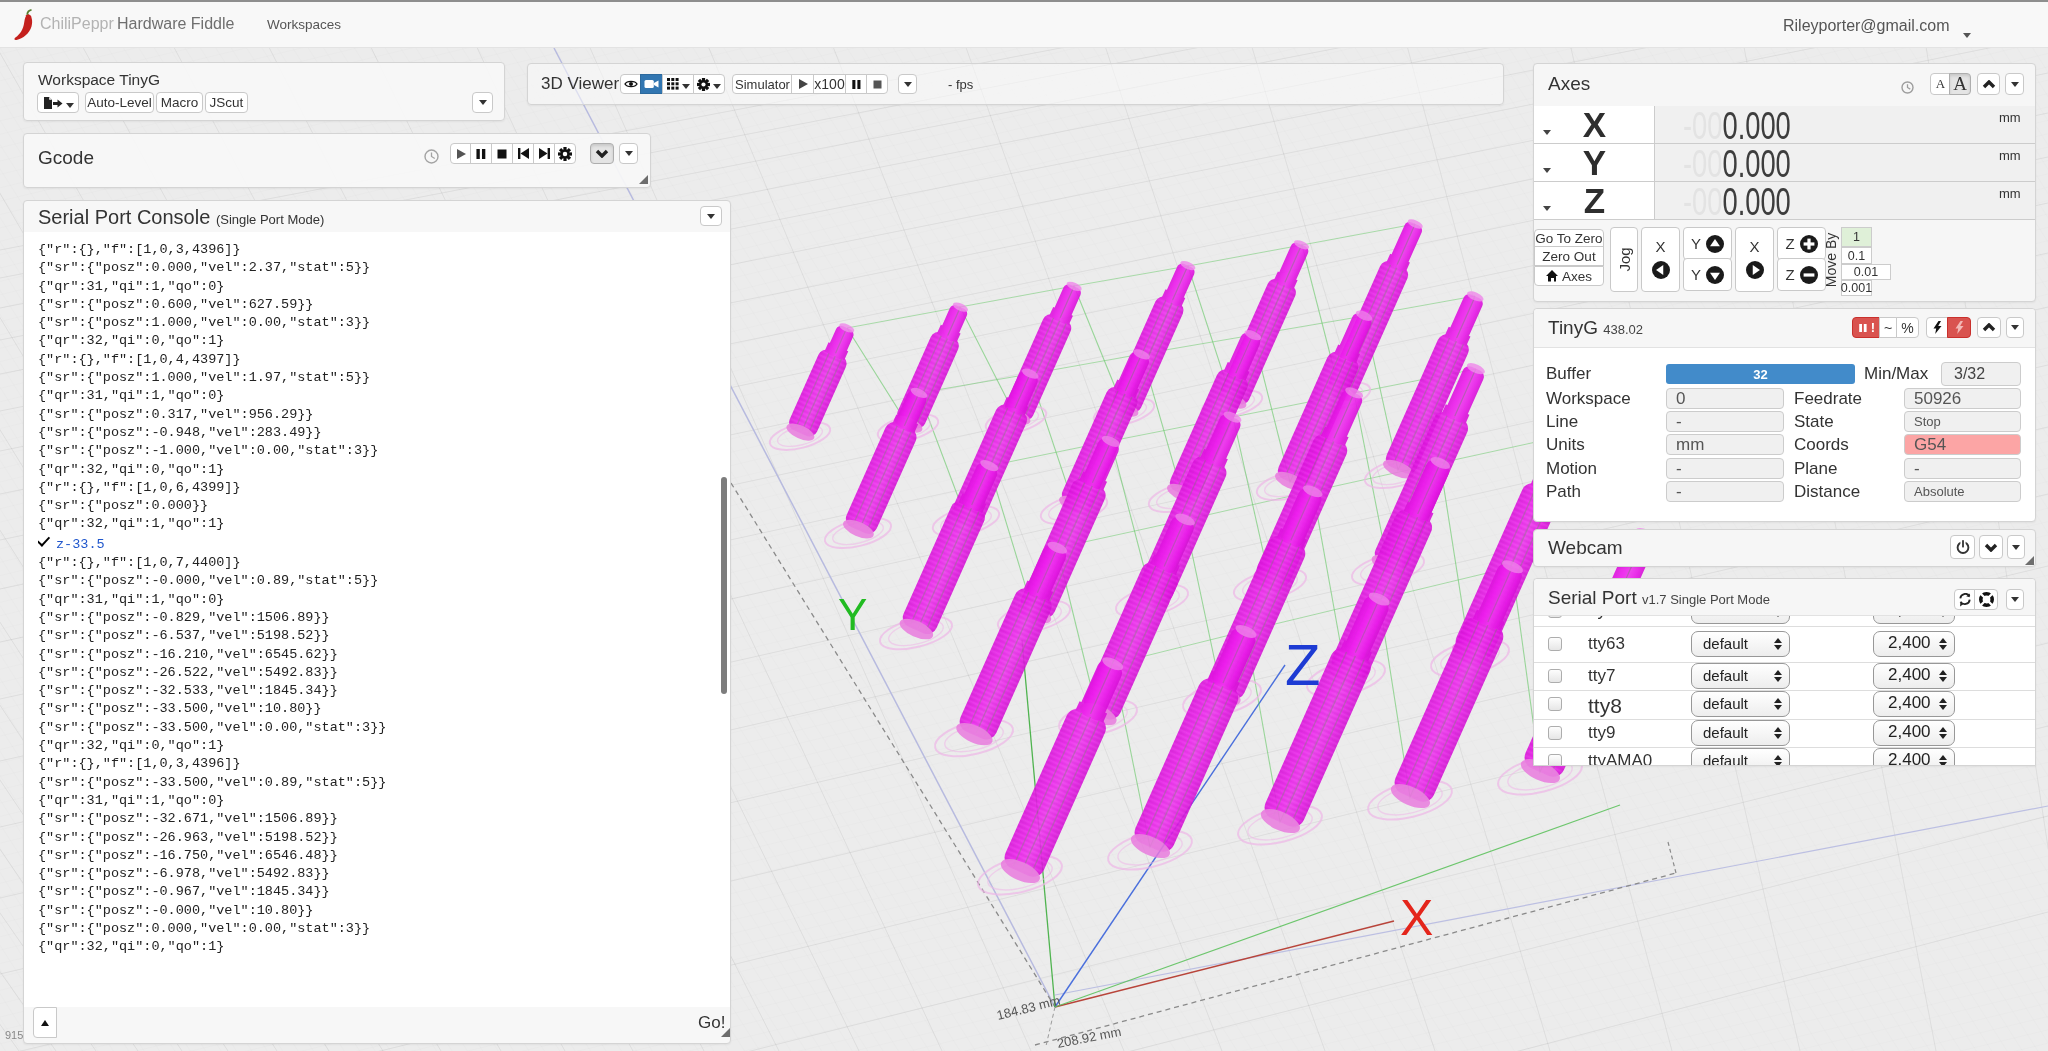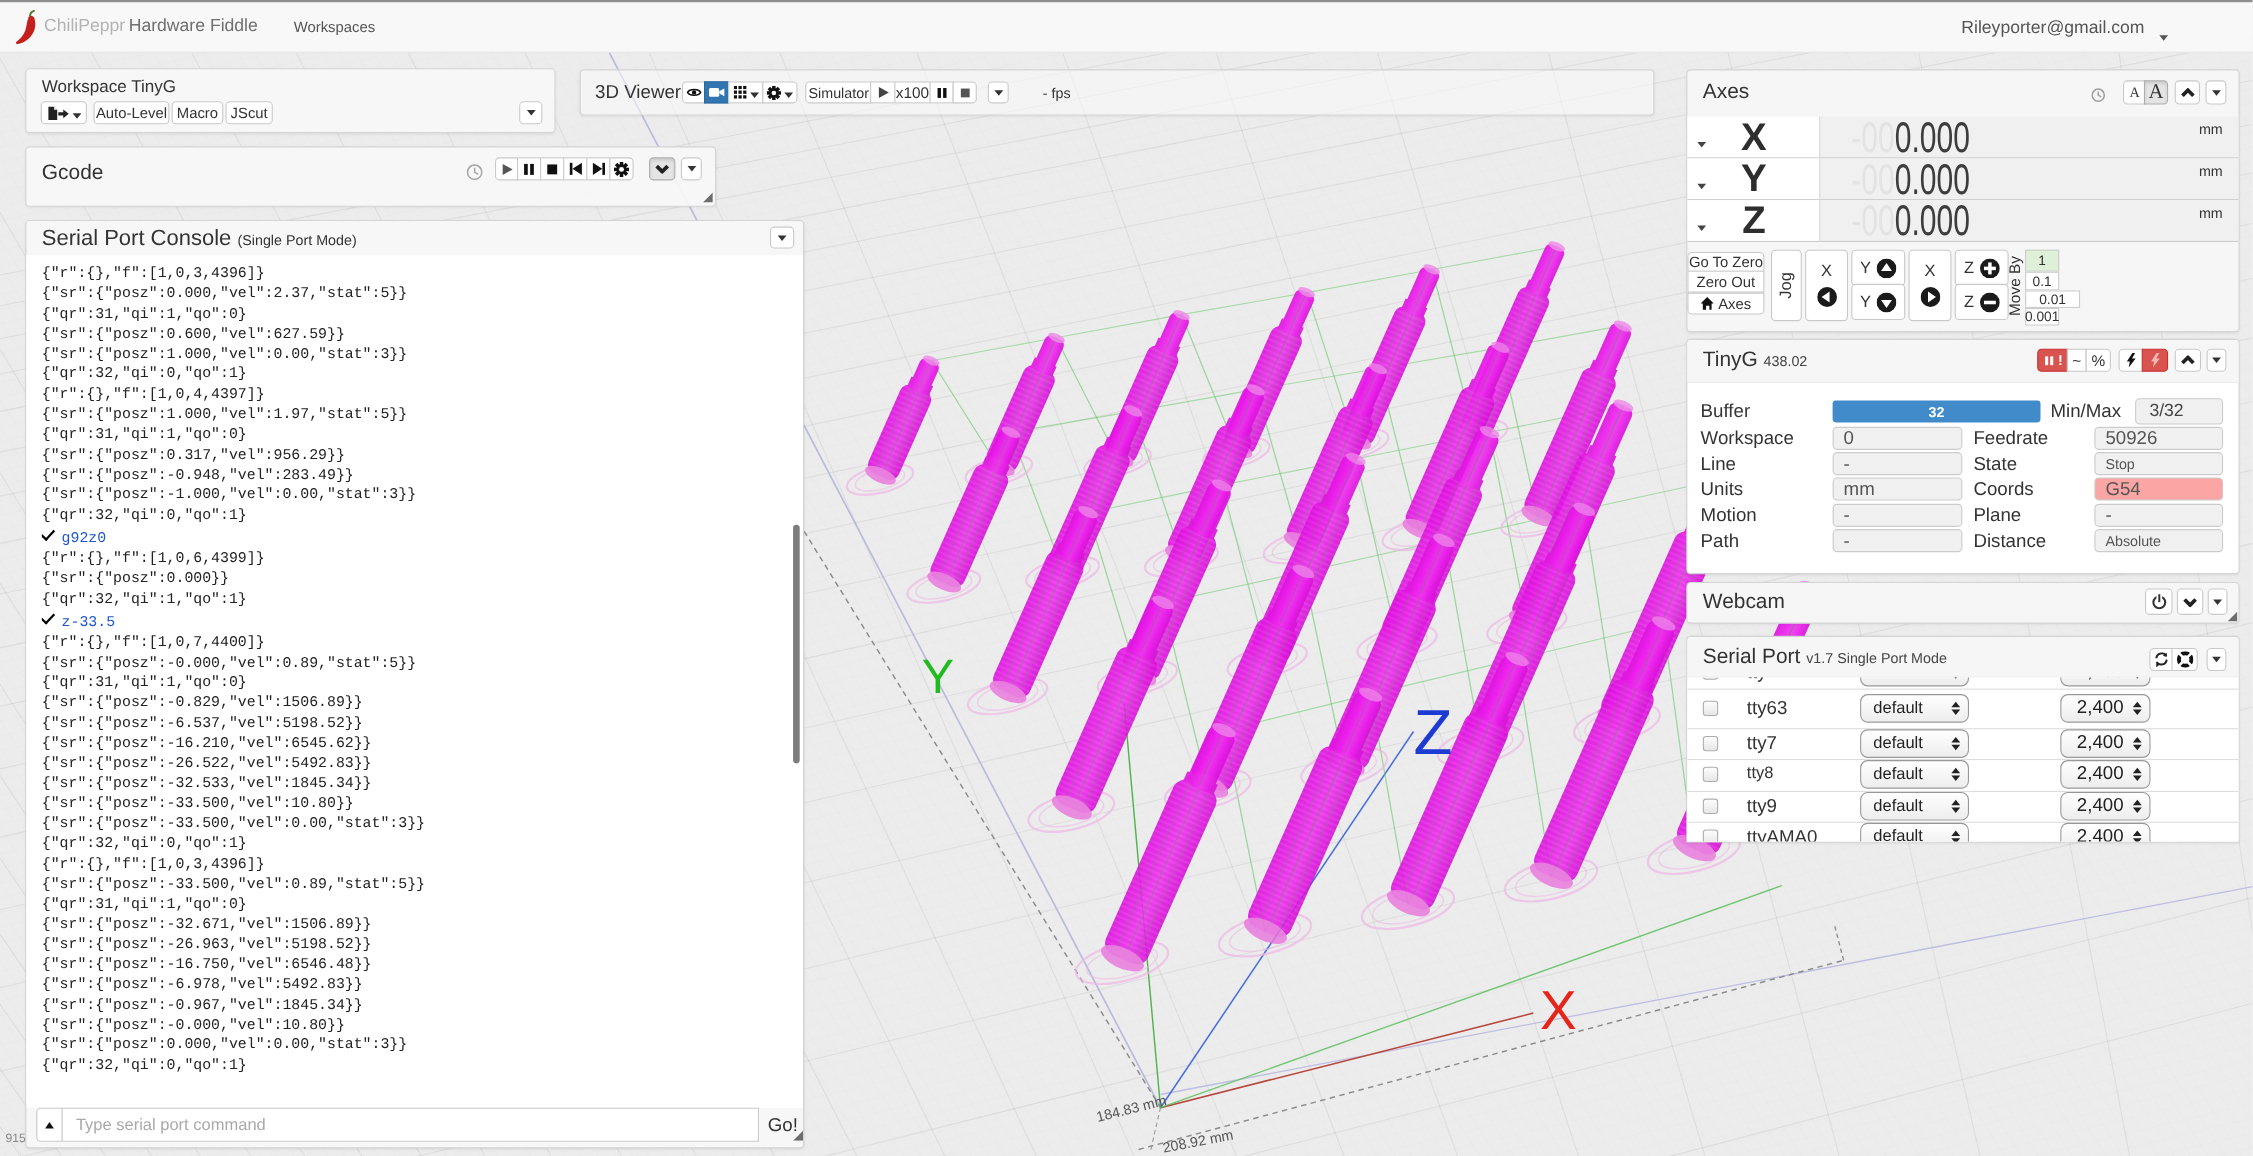--- a/index.html
+++ b/index.html
@@ -650,21 +650,20 @@
       <div class="cl">{"sr":{"posz":0.600,"vel":627.59}}</div>
       <div class="cl">{"sr":{"posz":1.000,"vel":0.00,"stat":3}}</div>
       <div class="cl">{"qr":32,"qi":0,"qo":1}</div>
       <div class="cl">{"r":{},"f":[1,0,4,4397]}</div>
       <div class="cl">{"sr":{"posz":1.000,"vel":1.97,"stat":5}}</div>
       <div class="cl">{"qr":31,"qi":1,"qo":0}</div>
       <div class="cl">{"sr":{"posz":0.317,"vel":956.29}}</div>
       <div class="cl">{"sr":{"posz":-0.948,"vel":283.49}}</div>
       <div class="cl">{"sr":{"posz":-1.000,"vel":0.00,"stat":3}}</div>
       <div class="cl">{"qr":32,"qi":0,"qo":1}</div>
-      <div class="cl"><span style="display:inline-block;width:5px;height:10px;border-right:2.6px solid #000;border-bottom:2.6px solid #000;transform:rotate(43deg);margin:0 9px 2px 2px"></span><span style="color:#1f56cc">g92z0</span></div>
       <div class="cl">{"r":{},"f":[1,0,6,4399]}</div>
       <div class="cl">{"sr":{"posz":0.000}}</div>
       <div class="cl">{"qr":32,"qi":1,"qo":1}</div>
       <div class="cl"><span style="display:inline-block;width:5px;height:10px;border-right:2.6px solid #000;border-bottom:2.6px solid #000;transform:rotate(43deg);margin:0 9px 2px 2px"></span><span style="color:#1f56cc">z-33.5</span></div>
       <div class="cl">{"r":{},"f":[1,0,7,4400]}</div>
       <div class="cl">{"sr":{"posz":-0.000,"vel":0.89,"stat":5}}</div>
       <div class="cl">{"qr":31,"qi":1,"qo":0}</div>
       <div class="cl">{"sr":{"posz":-0.829,"vel":1506.89}}</div>
       <div class="cl">{"sr":{"posz":-6.537,"vel":5198.52}}</div>
       <div class="cl">{"sr":{"posz":-16.210,"vel":6545.62}}</div>
@@ -682,21 +681,20 @@
       <div class="cl">{"sr":{"posz":-6.978,"vel":5492.83}}</div>
       <div class="cl">{"sr":{"posz":-0.967,"vel":1845.34}}</div>
       <div class="cl">{"sr":{"posz":-0.000,"vel":10.80}}</div>
       <div class="cl">{"sr":{"posz":0.000,"vel":0.00,"stat":3}}</div>
       <div class="cl">{"qr":32,"qi":0,"qo":1}</div>
     </div>
     <div style="position:absolute;left:721px;top:477px;width:6px;height:217px;background:#7d7d7d;border-radius:3px"></div>
     <div class="btn" style="left:33px;top:1007px;width:24px;height:31px;border-radius:4px 0 0 4px">
       <span style="display:inline-block;width:0;height:0;border-left:4.5px solid transparent;border-right:4.5px solid transparent;border-bottom:6px solid #111"></span>
     </div>
-    <div style="position:absolute;left:56px;top:1007px;width:634px;height:31px;background:#fff;border:1px solid #ccc;box-sizing:border-box;display:flex;align-items:center;padding-left:12px;font-size:15px;color:#a9a9a9">Type serial port command</div>
     <div style="position:absolute;left:698px;top:1013px;font-size:17px;color:#333">Go!</div>
     <svg width="10" height="10" style="position:absolute;left:720px;top:1027px">
       <path d="M10 1L10 10L1 10Z" fill="#6d6d6d"></path>
     </svg>
     <div style="position:absolute;left:5px;top:1029px;font-size:11px;color:#888">915</div>
     <div class="panel" style="left:527px;top:63px;width:977px;height:42px;background:rgba(251,251,251,0.55)"></div>
     <div style="position:absolute;left:541px;top:74px;font-size:17px;color:#333;white-space:nowrap">3D Viewer</div>
     <div class="btn" style="left:620px;top:74px;width:22px;height:20px;border-radius:4px 0 0 4px">
       <svg width="14" height="10" viewBox="0 0 14 10">
         <path d="M1 5C3 1.5 11 1.5 13 5C11 8.5 3 8.5 1 5Z" fill="none" stroke="#111" stroke-width="1.4"></path>
@@ -993,21 +991,21 @@
       </div>
       <div style="position:absolute;left:339px;top:47px;width:82px;height:26px;border:1.6px solid #989898;border-radius:7px;background:linear-gradient(#fff,#ededed);box-sizing:border-box">
         <span style="position:absolute;left:14px;top:50%;transform:translateY(-54%);font-size:17px;color:#222">2,400</span>
         <span style="position:absolute;right:7px;top:50%;margin-top:-6px;width:8px;height:12px">
           <span style="position:absolute;top:0;left:0;width:0;height:0;border-left:4px solid transparent;border-right:4px solid transparent;border-bottom:5px solid #222"></span>
           <span style="position:absolute;bottom:0;left:0;width:0;height:0;border-left:4px solid transparent;border-right:4px solid transparent;border-top:5px solid #222"></span>
         </span>
       </div>
       <div style="position:absolute;left:0;top:103px;width:501px;height:1px;background:#ddd"></div>
       <div style="position:absolute;left:14px;top:81px;width:14px;height:14px;border:1px solid #adadad;border-radius:3px;background:linear-gradient(#fdfdfd,#e6e6e6);box-sizing:border-box"></div>
-      <div style="position:absolute;left:54px;top:78px;font-size:15px;color:#333">tty8</div>
+      <div style="position:absolute;left:54px;top:78px;font-size:21px;color:#333">tty8</div>
       <div style="position:absolute;left:157px;top:75px;width:99px;height:26px;border:1.6px solid #989898;border-radius:7px;background:linear-gradient(#fff,#ededed);box-sizing:border-box">
         <span style="position:absolute;left:11px;top:50%;transform:translateY(-54%);font-size:15px;color:#222">default</span>
         <span style="position:absolute;right:7px;top:50%;margin-top:-6px;width:8px;height:12px">
           <span style="position:absolute;top:0;left:0;width:0;height:0;border-left:4px solid transparent;border-right:4px solid transparent;border-bottom:5px solid #222"></span>
           <span style="position:absolute;bottom:0;left:0;width:0;height:0;border-left:4px solid transparent;border-right:4px solid transparent;border-top:5px solid #222"></span>
         </span>
       </div>
       <div style="position:absolute;left:339px;top:75px;width:82px;height:26px;border:1.6px solid #989898;border-radius:7px;background:linear-gradient(#fff,#ededed);box-sizing:border-box">
         <span style="position:absolute;left:14px;top:50%;transform:translateY(-54%);font-size:17px;color:#222">2,400</span>
         <span style="position:absolute;right:7px;top:50%;margin-top:-6px;width:8px;height:12px">

